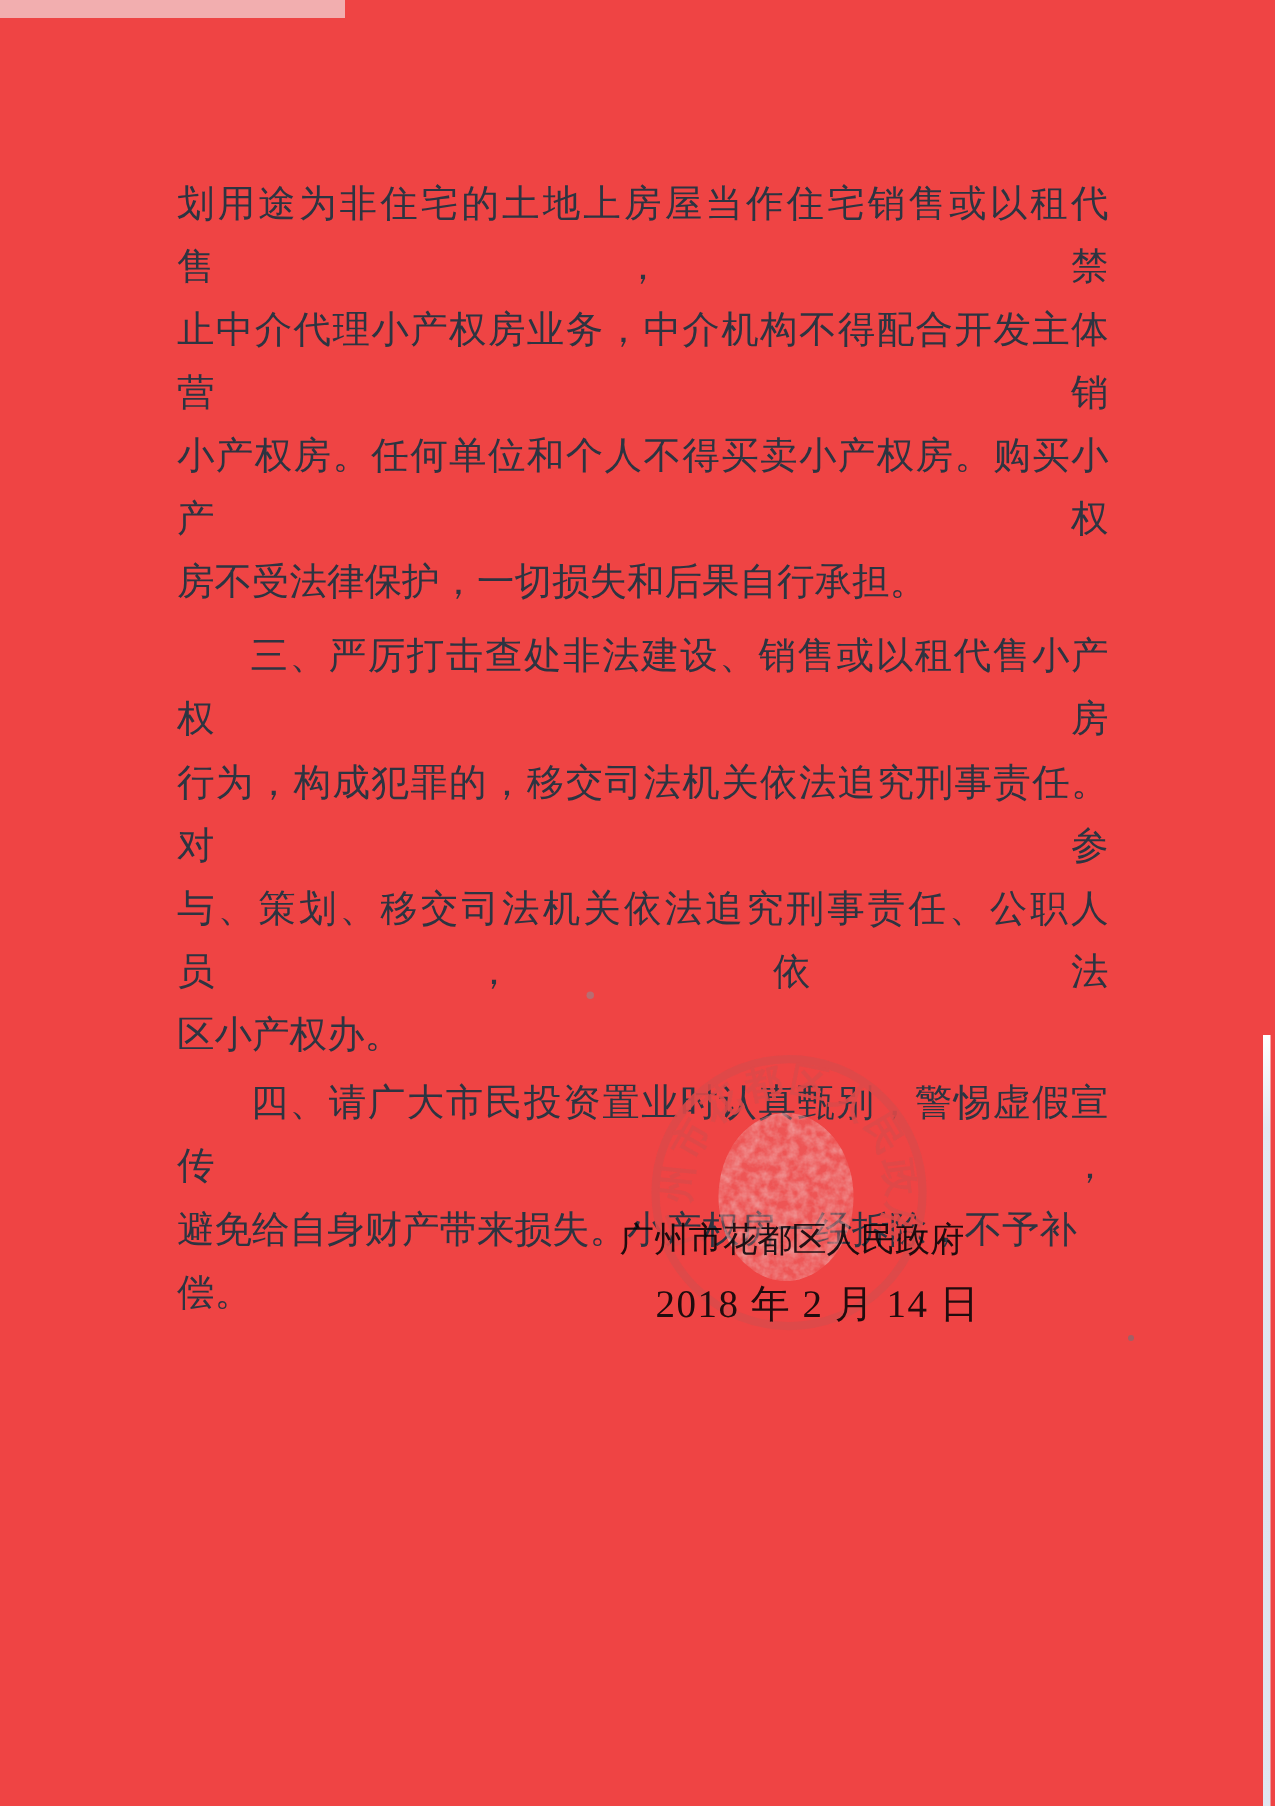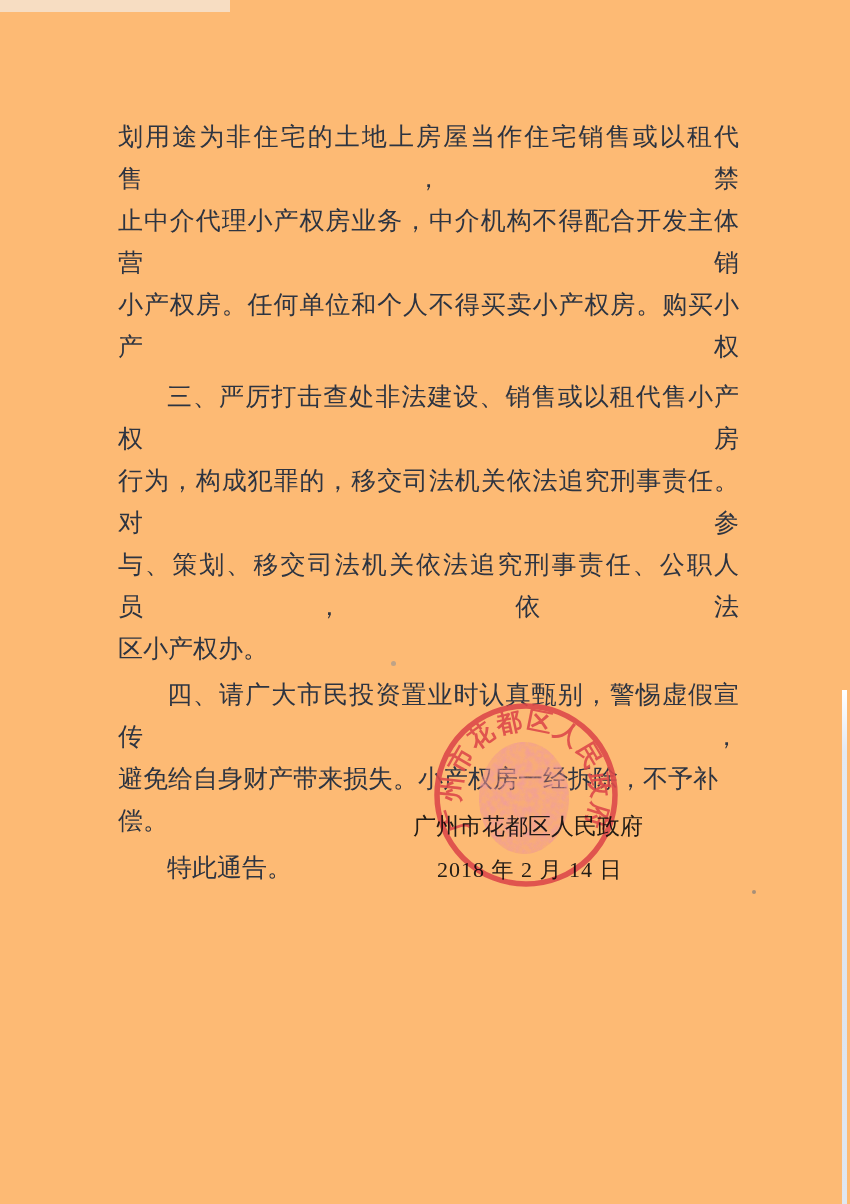--- a/index.html
+++ b/index.html
@@ -1,39 +1,39 @@
 <!DOCTYPE html>
 <html><head>
 <meta charset="utf-8">
 <style>
   html,body{margin:0;padding:0;background:#ffffff;}
   .page{
-    position:relative;width:850px;height:1204px;background:#fdba74;overflow:hidden;
+    position:relative;width:850px;height:1204px;background:#ef4444;overflow:hidden;
     font-family:"Liberation Serif","DejaVu Serif",serif;
   }
   
   .doc{
     position:absolute;left:118px;top:116px;width:621px;
     color:#2d3441;font-size:25px;line-height:42px;
   }
   .para{margin:0;padding:0;}
   .m8{margin-top:8px;} .m4{margin-top:4px;} .m5{margin-top:5px;}
   .ln{text-align:justify;text-align-last:justify;}
   .ln.end{text-align:left;text-align-last:left;}
-  .ln.ind{text-indent:49px;}
+  .ln.ind{text-indent:49px;font-family:Liberation Mono, monospace;}
   
   .seal{position:absolute;left:432px;top:701px;width:188px;height:188px;z-index:1;}
   .sig-name{
     position:absolute;left:413px;top:812px;width:231px;z-index:2;
     color:#23272f;font-size:23px;line-height:30px;white-space:nowrap;
     mix-blend-mode:multiply;
   }
   .sig-date{
     position:absolute;left:437px;top:855px;z-index:2;
-    color:#23272f;font-size:22px;line-height:30px;letter-spacing:1px;white-space:nowrap;
+    color:#23272f;font-size:26px;line-height:30px;letter-spacing:1px;white-space:nowrap;
     mix-blend-mode:multiply;
   }
   
   .edge-band{
     position:absolute;left:842px;top:690px;width:5px;height:514px;
     background:linear-gradient(to bottom,#ffffff,#e3e9f2 12%,#dde4ef 60%,#e0e7f1);
   }
   .speck1{position:absolute;left:391px;top:661px;width:5px;height:5px;border-radius:50%;background:#8a8f98;opacity:.55;}
   .speck2{position:absolute;left:752px;top:890px;width:4px;height:4px;border-radius:50%;background:#6e737c;opacity:.6;}
   .topfade{position:absolute;left:0;top:0;width:230px;height:12px;background:#f4f5f7;opacity:.6;}
@@ -41,35 +41,33 @@
 </head>
 <body>
 
 <div class="page">
 
   <div class="doc">
     <div class="para">
       <div class="ln">划用途为非住宅的土地上房屋当作住宅销售或以租代售，禁</div>
       <div class="ln">止中介代理小产权房业务，中介机构不得配合开发主体营销</div>
       <div class="ln">小产权房。任何单位和个人不得买卖小产权房。购买小产权</div>
+      <div class="ln end">房不受法律保护，一切损失和后果自行承担。</div>
     </div>
     <div class="para m8">
       <div class="ln ind">三、严厉打击查处非法建设、销售或以租代售小产权房</div>
       <div class="ln">行为，构成犯罪的，移交司法机关依法追究刑事责任。对参</div>
       <div class="ln">与、策划、移交司法机关依法追究刑事责任、公职人员，依法</div>
       <div class="ln end">区小产权办。</div>
     </div>
     <div class="para m4">
       <div class="ln ind">四、请广大市民投资置业时认真甄别，警惕虚假宣传，</div>
       <div class="ln end">避免给自身财产带来损失。小产权房一经拆除，不予补偿。</div>
     </div>
     <div class="para m5">
-    </div>
-    <div class="para">
-      <div class="ln ind end">特此通告。</div>
     </div>
   </div>
 
   <div class="seal">
     <svg width="188" height="188" viewBox="0 0 188 188">
       <defs>
         <filter id="mottle" x="-20%" y="-20%" width="140%" height="140%">
           <feTurbulence type="fractalNoise" baseFrequency="0.16" numOctaves="3" seed="11" result="n"></feTurbulence>
           <feColorMatrix in="n" type="matrix" values="0 0 0 0 0.87  0 0 0 0 0.33  0 0 0 0 0.33  0 0 0 1.7 -0.5"></feColorMatrix>
           <feComposite operator="in" in2="SourceAlpha"></feComposite>

